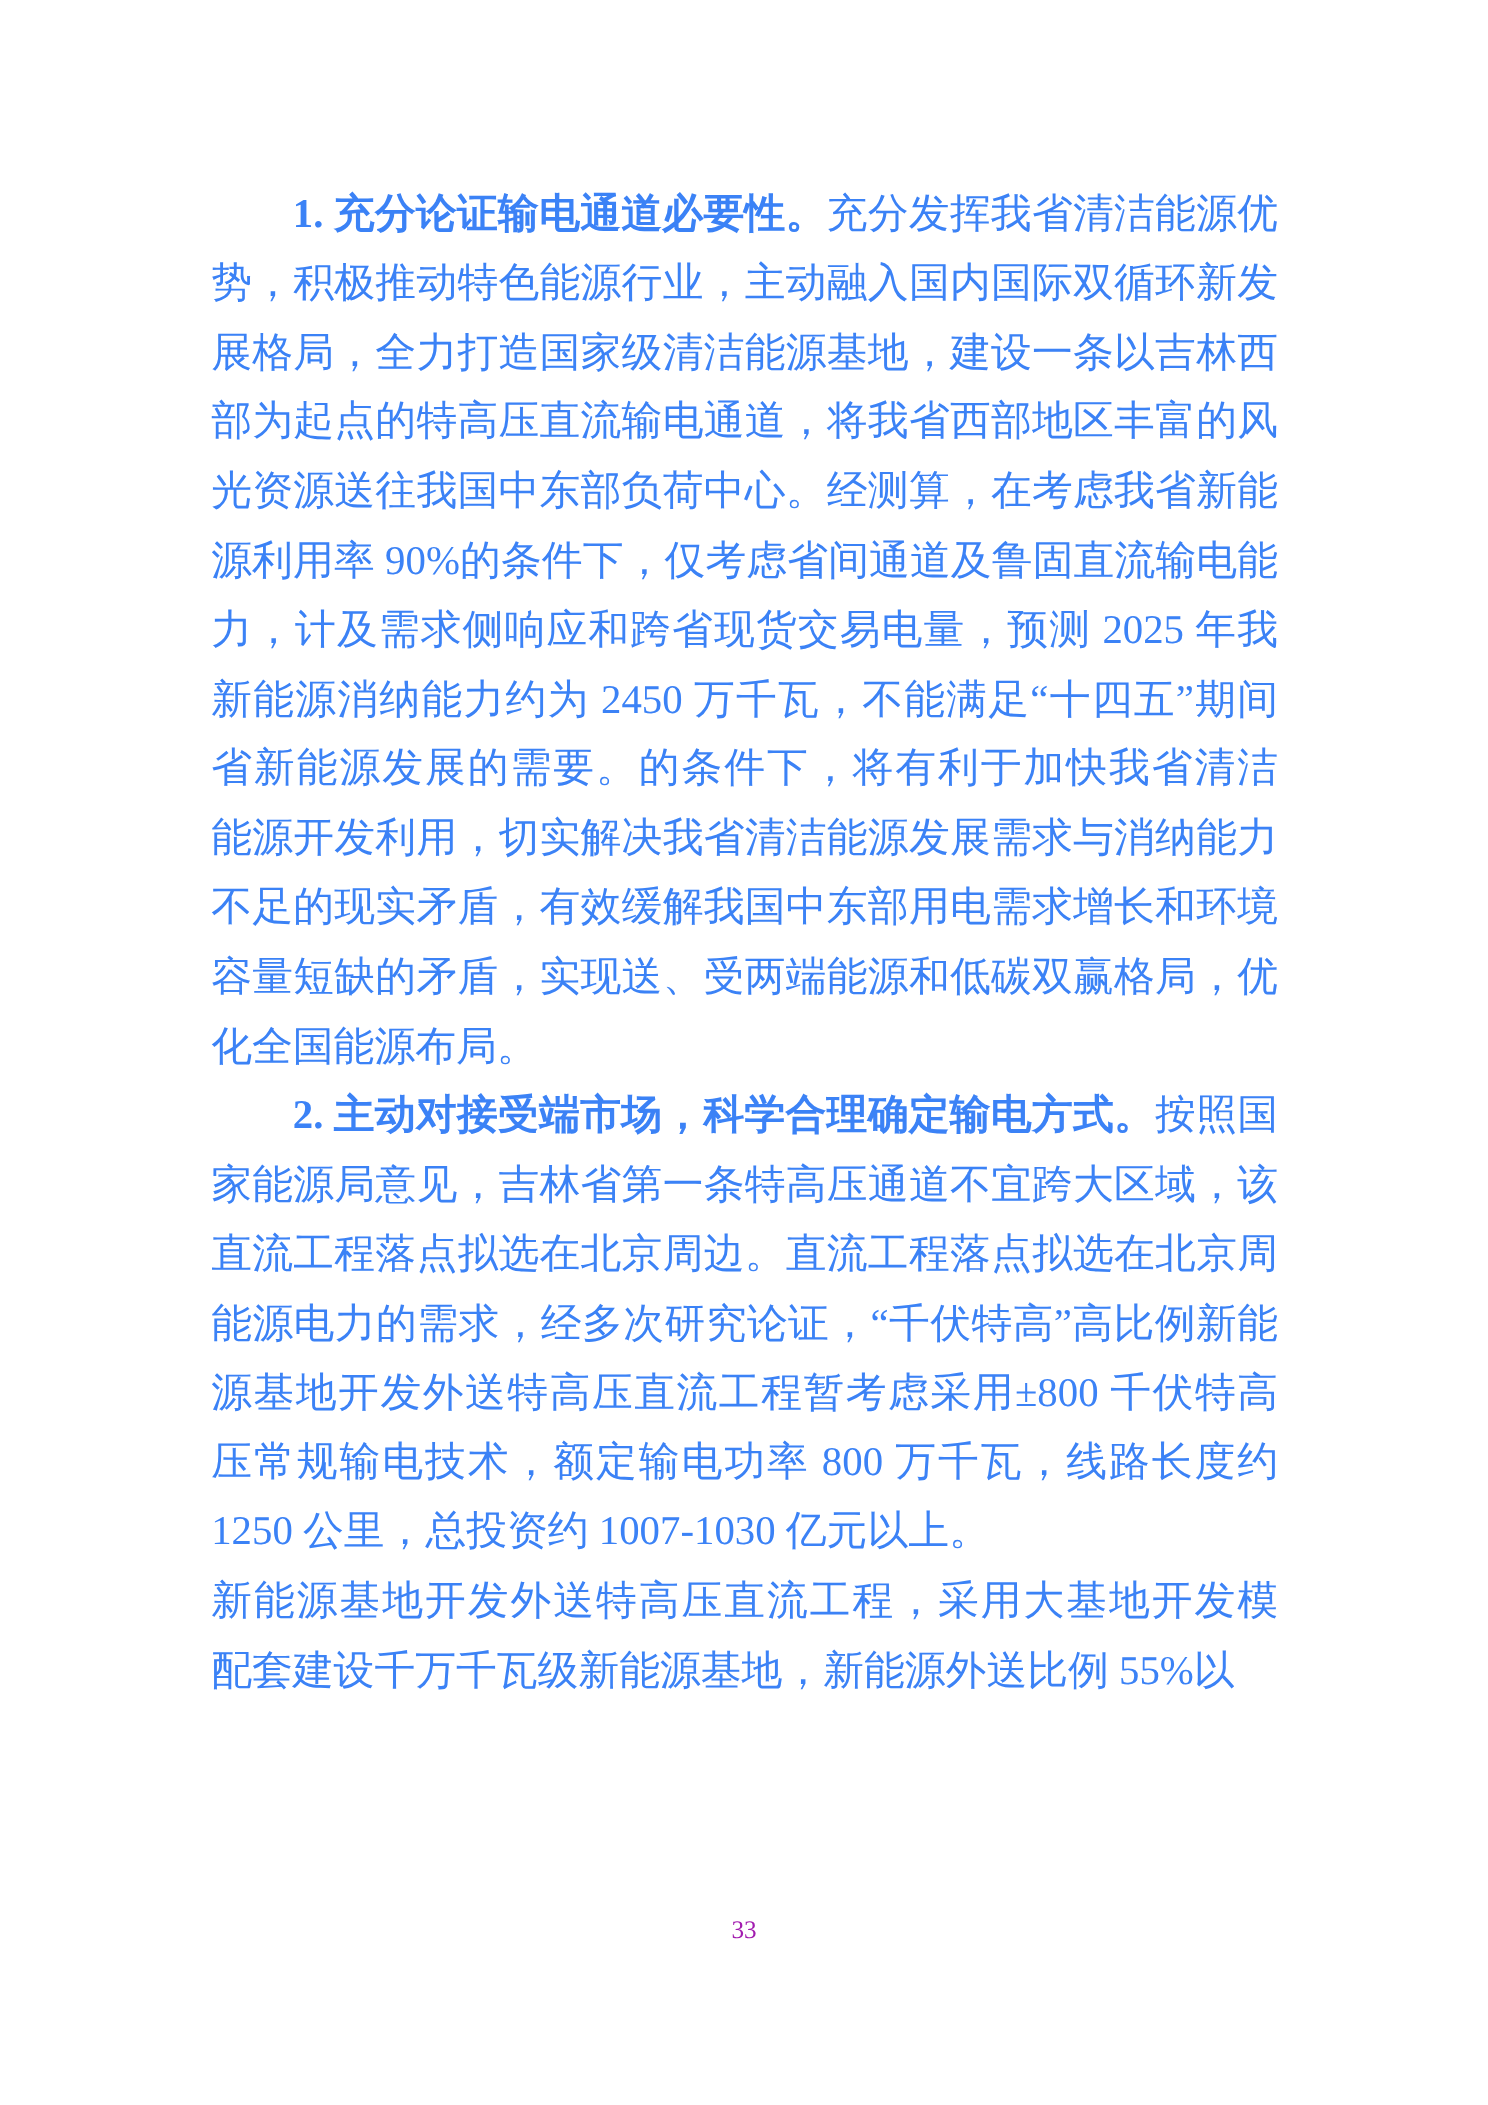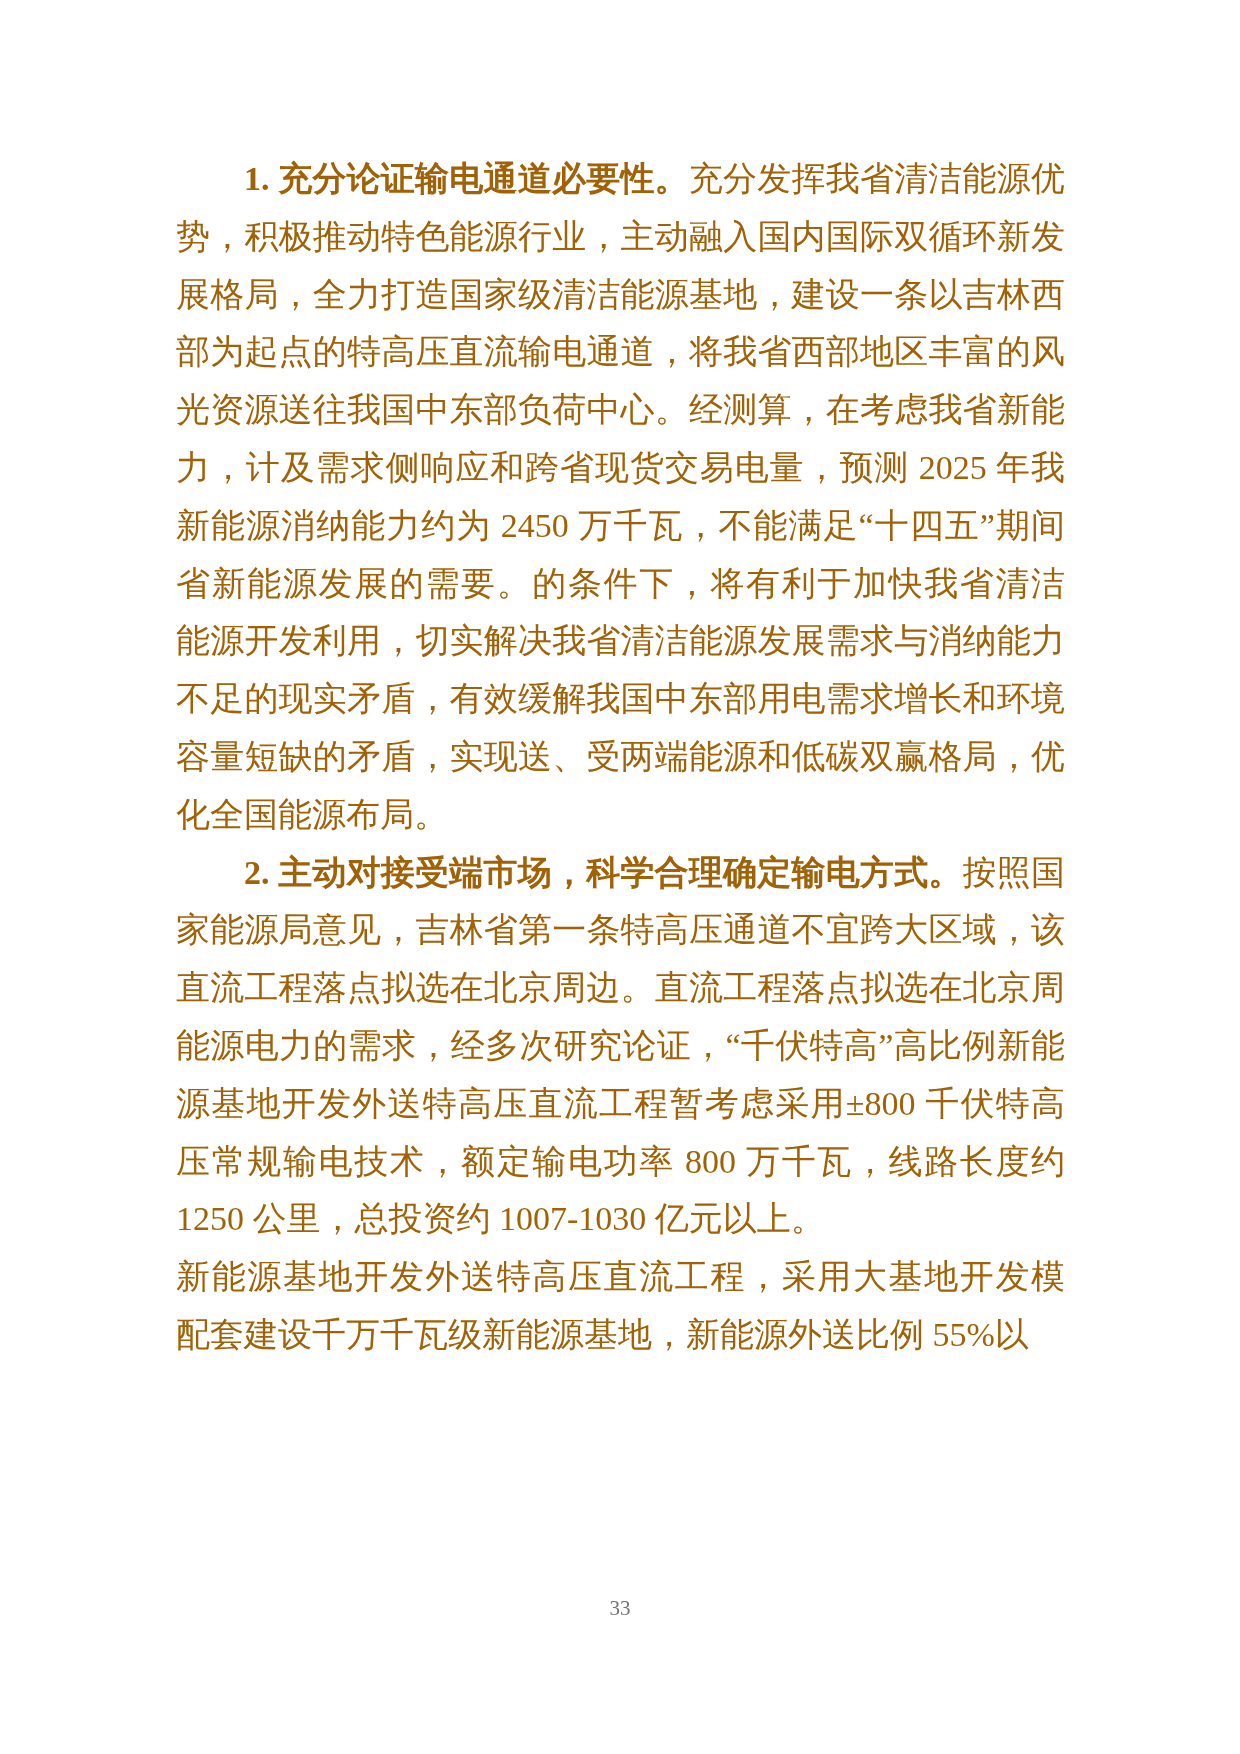--- a/index.html
+++ b/index.html
@@ -18,55 +18,56 @@
     width: 1240px;
     height: 1754px;
     background: #ffffff;
   }
   .text-block {
     position: absolute;
     left: 176px;
     top: 150px;
     width: 889px;
     font-size: 34px;
-    color: #a16207;
+    color: #3b82f6;
   }
   .line {
     line-height: 57.8px;
     height: 57.8px;
     text-align: justify;
     text-align-last: justify;
     word-break: normal;
     overflow: hidden;
   }
   .line.first { text-indent: 68px; }
   .line.last  { text-align: left; text-align-last: left; }
   .run { font-weight: 400; }
   .run.bold { font-weight: 700; }
   .page-footer {
     position: absolute;
     left: 0;
     top: 1596px;
     width: 1240px;
     text-align: center;
     font-size: 21px;
-    color: #737373;
+    color: #a21caf;
   }
 </style>
 </head>
 <body>
 
 <div class="page">
   <div class="text-block">
       <div class="paragraph">
         <div class="line first"><span class="run bold">1. 充分论证输电通道必要性。</span><span class="run">充分发挥我省清洁能源优</span></div>
         <div class="line"><span class="run">势，积极推动特色能源行业，主动融入国内国际双循环新发</span></div>
         <div class="line"><span class="run">展格局，全力打造国家级清洁能源基地，建设一条以吉林西</span></div>
         <div class="line"><span class="run">部为起点的特高压直流输电通道，将我省西部地区丰富的风</span></div>
         <div class="line"><span class="run">光资源送往我国中东部负荷中心。经测算，在考虑我省新能</span></div>
+        <div class="line"><span class="run">源利用率 90%的条件下，仅考虑省间通道及鲁固直流输电能</span></div>
         <div class="line"><span class="run">力，计及需求侧响应和跨省现货交易电量，预测 2025 年我省</span></div>
         <div class="line"><span class="run">新能源消纳能力约为 2450 万千瓦，不能满足“十四五”期间我</span></div>
         <div class="line"><span class="run">省新能源发展的需要。的条件下，将有利于加快我省清洁</span></div>
         <div class="line"><span class="run">能源开发利用，切实解决我省清洁能源发展需求与消纳能力</span></div>
         <div class="line"><span class="run">不足的现实矛盾，有效缓解我国中东部用电需求增长和环境</span></div>
         <div class="line"><span class="run">容量短缺的矛盾，实现送、受两端能源和低碳双赢格局，优</span></div>
         <div class="line last"><span class="run">化全国能源布局。</span></div>
       </div>
       <div class="paragraph">
         <div class="line first"><span class="run bold">2. 主动对接受端市场，科学合理确定输电方式。</span><span class="run">按照国</span></div>

